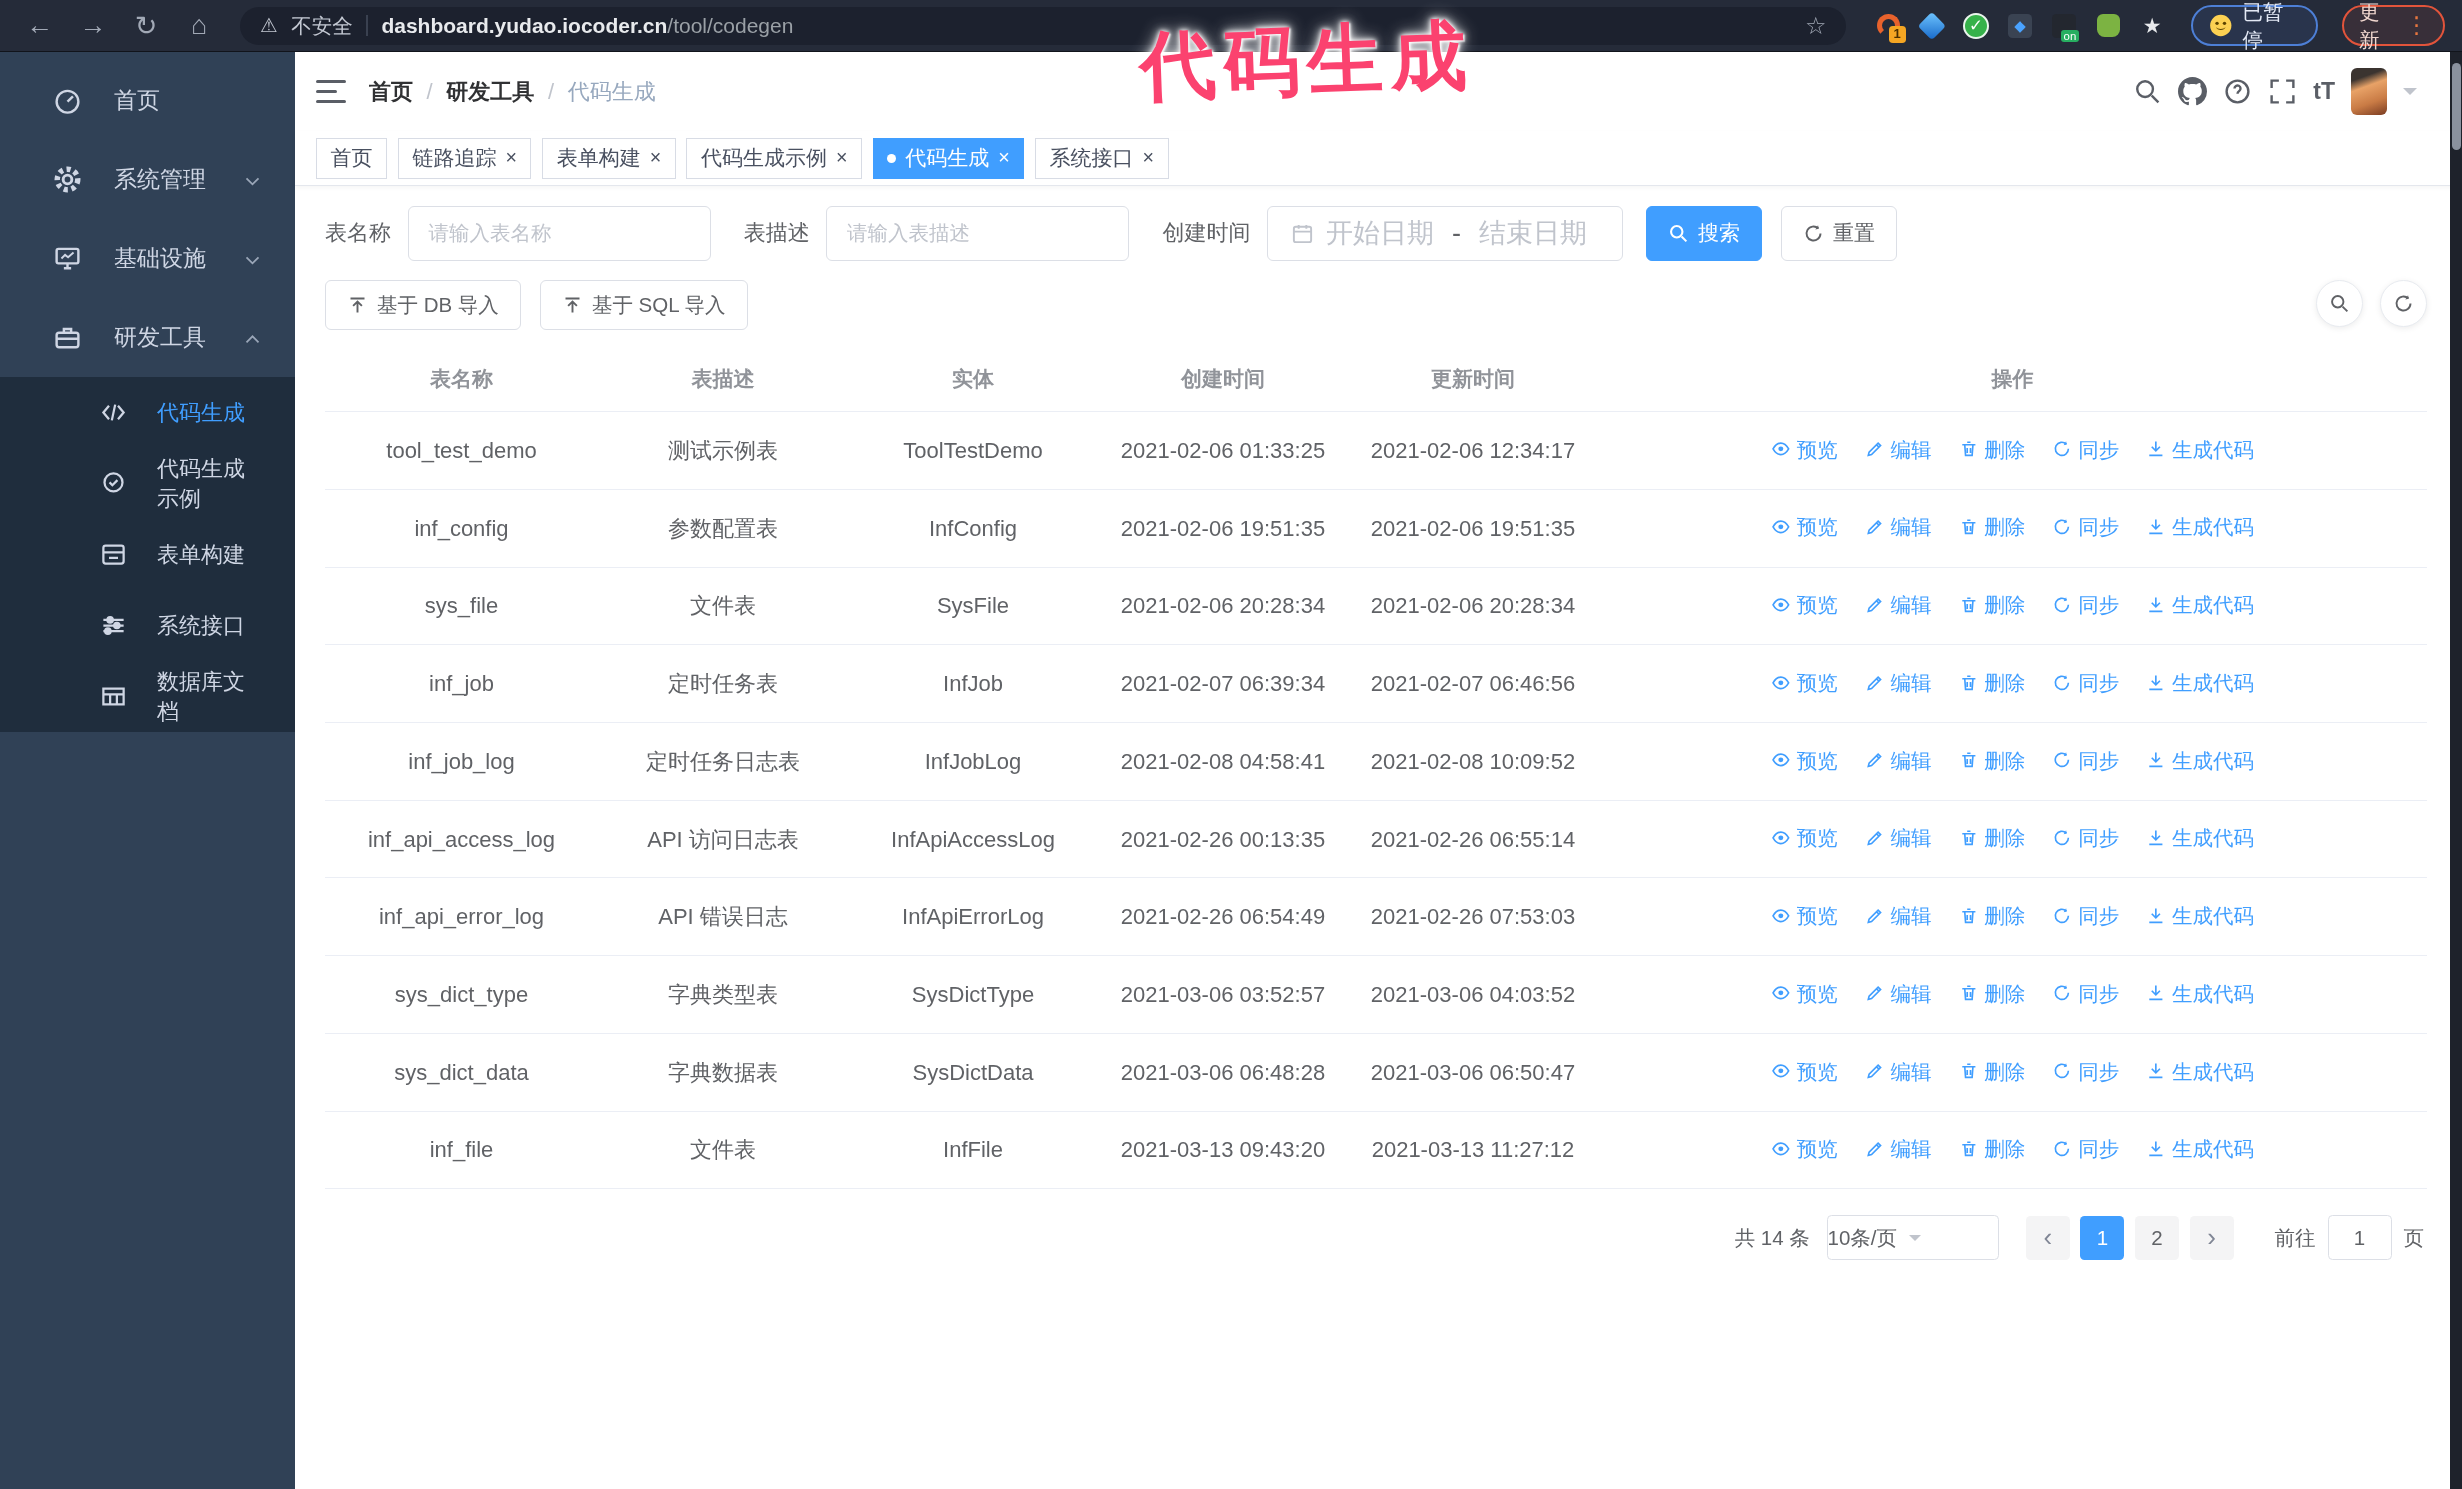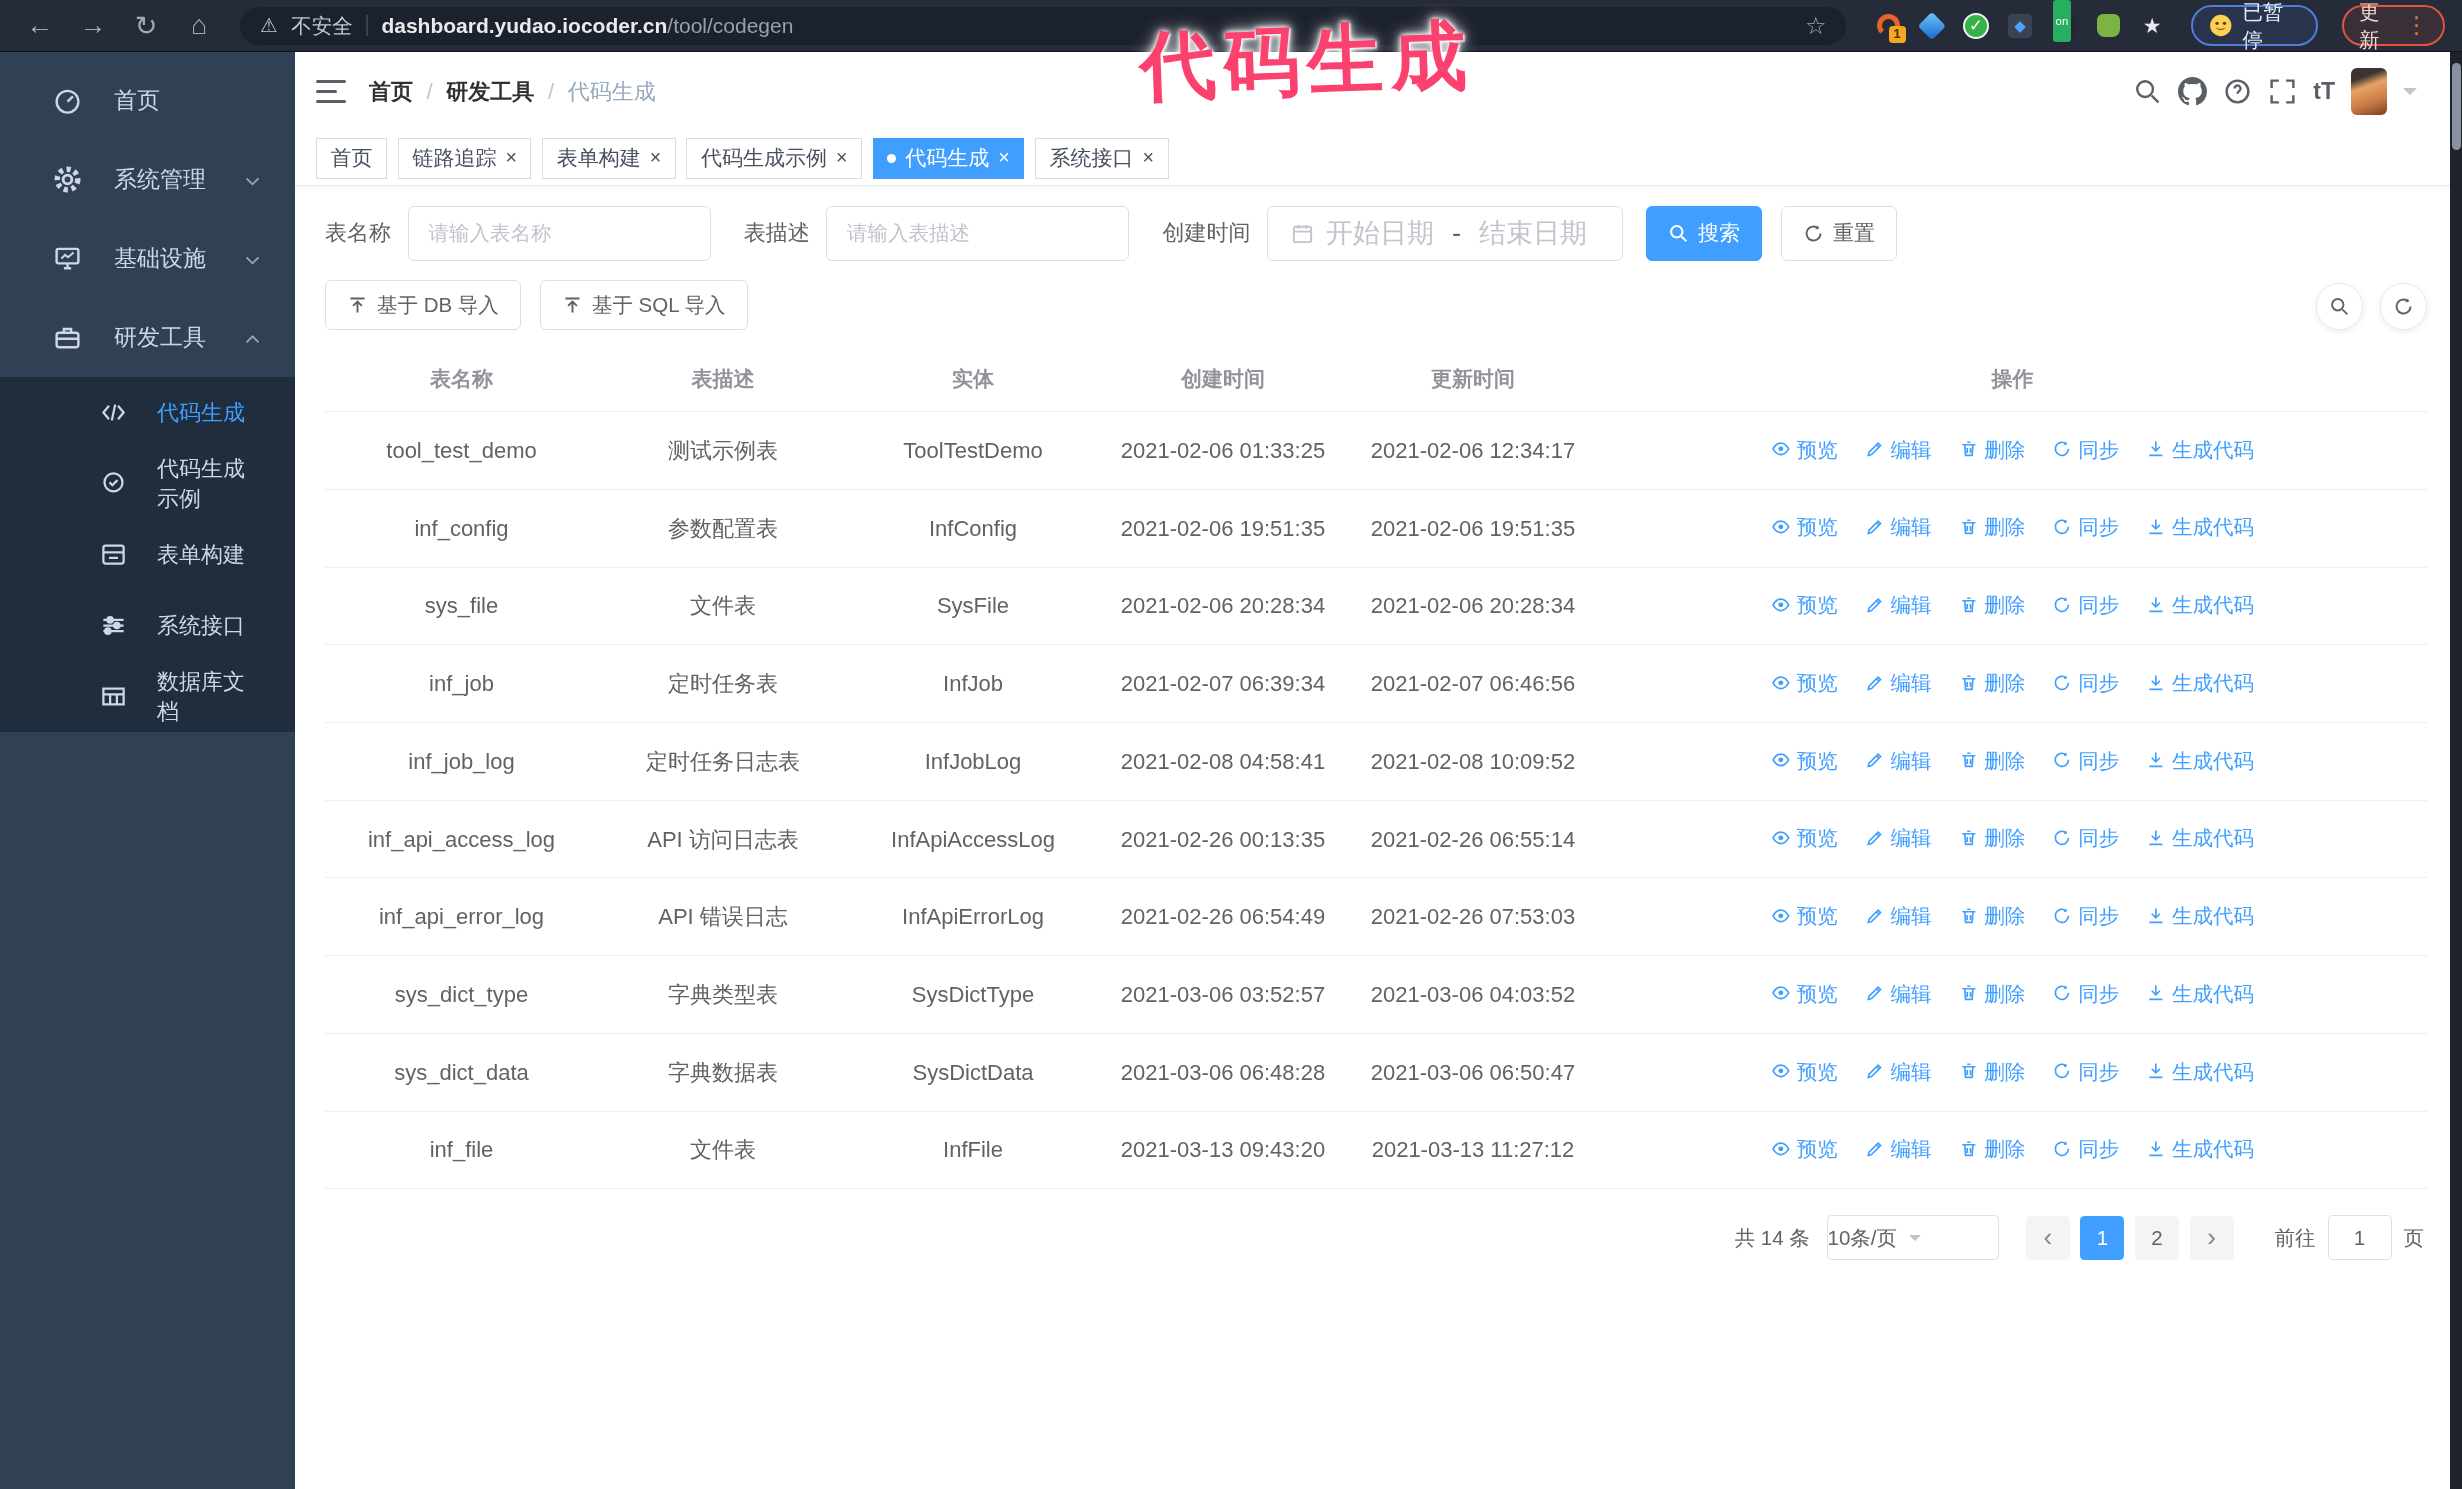--- a/index.html
+++ b/index.html
@@ -84,21 +84,21 @@
   .f-input { width:303px; height:55px; border:1.5px solid #dcdfe6; border-radius:6px; padding:0 19.7px; font-size:20.5px; color:#606266; background:#fff; margin-right:33px; font-family:inherit; }
   .f-input::placeholder { color:#c0c4cc; }
   .date-box { width:356px; height:55px; border:1.5px solid #dcdfe6; border-radius:6px; display:flex; align-items:center; gap:12px; padding:0 23px; color:#c0c4cc; font-size:27px; margin-right:23px; }
   .date-box .cal { width:23px; height:23px; color:#c0c4cc; }
   .date-box .dash { color:#606266; flex:0 0 auto; padding:0 6px; }
   .btn { height:55px; border-radius:6px; font-size:21px; display:inline-flex; align-items:center; gap:9px; padding:0 21px; cursor:pointer; border:1.5px solid #dcdfe6; background:#fff; color:#606266; font-family:inherit; }
   .btn.primary { background:#409eff; border-color:#409eff; color:#fff;text-align:right; }
   .btn .bic { width:21px; height:21px; }
   .btn + .btn { margin-left:19px; }
 
-  .action-row { display:flex; align-items:flex-end; margin-bottom:16.7px; }
+  .action-row { display:flex; align-items:flex-start; margin-bottom:16.7px; }
   .btn.plain { height:50px; font-size:20.5px; }
   .right-tools { margin-left:auto; display:flex; gap:16.7px; }
   .circle-btn { width:47px; height:47px; border-radius:50%; border:1.5px solid #e8ebf0; background:#fff; box-shadow:0 1.5px 6px rgba(0,0,0,.08); display:flex; align-items:center; justify-content:center; color:#606266; cursor:pointer; }
   .circle-btn .bic { width:21px; height:21px; }
 
   
   table.grid { width:100%; border-collapse:collapse; font-size:22px; color:#606266; table-layout:fixed; }
   .grid th { font-size:21px; color:#909399; font-weight:bold; padding:18px 7.6px; text-align:center; border-bottom:1.5px solid #ebeef5; }
   .grid td { padding:19.7px 19px; text-align:center; border-bottom:1.5px solid #ebeef5; line-height:35px; vertical-align:middle; }
   .grid td.date-cell { word-break:break-all; }
@@ -146,21 +146,21 @@
         <span class="ext-gem"></span>
       </span>
     <span class="ext">
         <span class="ext-green">✓</span>
       </span>
     <span class="ext">
         <span class="ext-grid">◆</span>
       </span>
     <span class="ext">
         <span class="ext-on"></span>
-        <i style="position:absolute;left:3px;bottom:-1.5px;background:#27ae60;color:#fff;font-style:normal;font-size:11.4px;padding:15px 3px;border-radius:3px;">on</i>
+        <i style="position:absolute;left:11px;bottom:-1.5px;background:#27ae60;color:#fff;font-style:normal;font-size:11.4px;padding:0 3px;border-radius:3px;">on</i>
       </span>
     <span class="ext">
         <span class="ext-bot"></span>
       </span>
     <span class="ext">
         <span class="ext-puzzle">★</span>
       </span>
   </div>
   <div class="pill paused">
     <svg viewBox="0 0 24 24" width="27" height="27">

